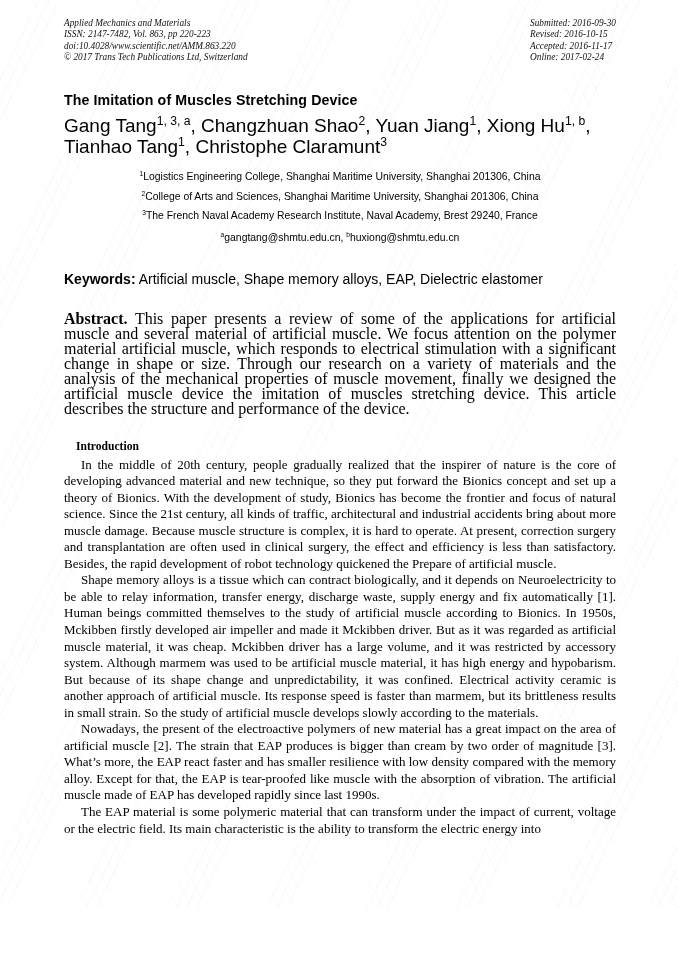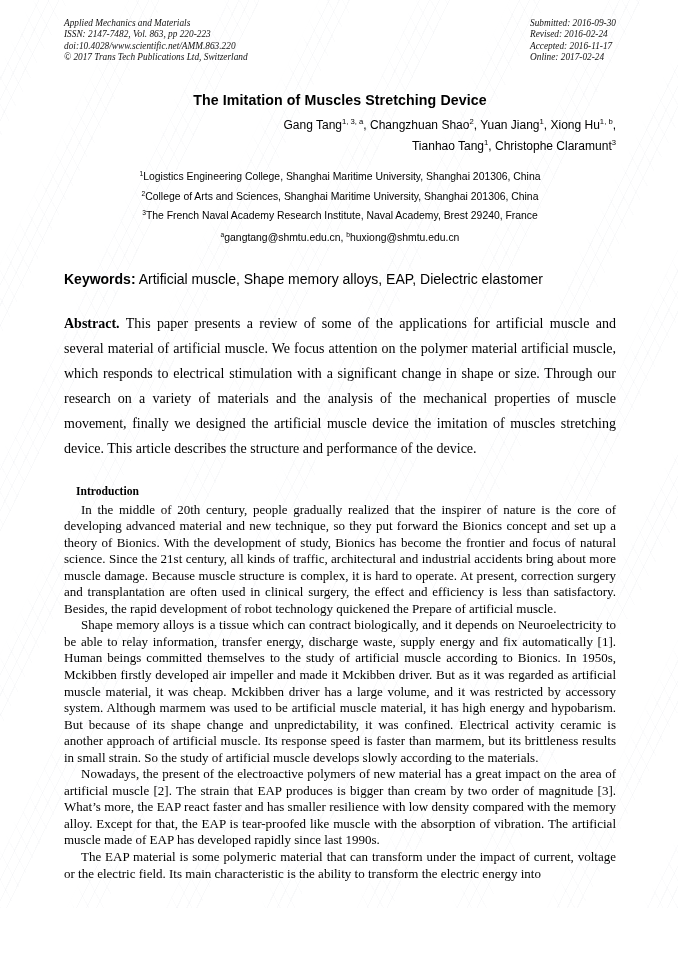--- a/index.html
+++ b/index.html
@@ -72,28 +72,27 @@
     top: 18px;
     text-align: left;
   }
   .masthead div { white-space: nowrap; }
 
   
   .doc-title {
     font-family: "Liberation Sans", sans-serif;
     font-weight: bold;
     font-size: 14.2px;
-    text-align: center;
     margin: 12px 0 7px 0;
     letter-spacing: 0.1px;
   }
   .authors {
     font-family: "Liberation Sans", sans-serif;
-    font-size: 12px;
-    text-align: right;
+    font-size: 19px;
+    text-align: left;
     line-height: 21px;
     margin: 0 0 10px 0;
   }
   .authors sup, .affil sup, .emails sup {
     font-size: 0.64em;
     vertical-align: super;
     line-height: 0;
   }
   .affil-block {
     font-family: "Liberation Sans", sans-serif;
@@ -115,22 +114,22 @@
     font-family: "Liberation Sans", sans-serif;
     font-size: 14px;
     margin-top: 28px;
     text-align: left;
   }
   .keywords b { font-weight: bold; }
 
   
   .abstract {
     margin-top: 24px;
-    font-size: 14px;
-    line-height: 25px;
+    font-size: 16px;
+    line-height: 15px;
     text-align: justify;
     text-justify: inter-word;
   }
   .abstract b { font-weight: bold; }
 
   h2.section {
     font-family: "Liberation Serif", serif;
     font-weight: bold;
     font-size: 11.6px;
     margin: 24px 0 4px 12px;
@@ -156,21 +155,21 @@
 
     <div class="masthead">
       <div class="masthead-left">
         <div>Applied Mechanics and Materials</div>
         <div>ISSN: 2147-7482, Vol. 863, pp 220-223</div>
         <div>doi:10.4028/www.scientific.net/AMM.863.220</div>
         <div>© 2017 Trans Tech Publications Ltd, Switzerland</div>
       </div>
       <div class="masthead-right">
         <div>Submitted: 2016-09-30</div>
-        <div>Revised: 2016-02-24</div>
+        <div>Revised: 2016-10-15</div>
         <div>Accepted: 2016-11-17</div>
         <div>Online: 2017-02-24</div>
       </div>
     </div>
 
     <h1 class="doc-title">The Imitation of Muscles Stretching Device</h1>
 
     <div class="authors">
       <div id="author-line-1"><span>Gang Tang</span><sup>1, 3, a</sup>, <span>Changzhuan Shao</span><sup>2</sup>, <span>Yuan Jiang</span><sup>1</sup>, <span>Xiong Hu</span><sup>1, b</sup>,</div>
       <div id="author-line-2"><span>Tianhao Tang</span><sup>1</sup>, <span>Christophe Claramunt</span><sup>3</sup></div>

